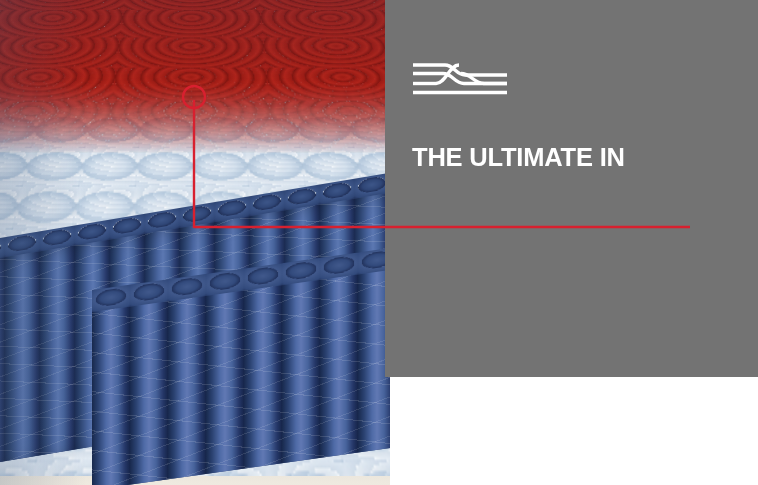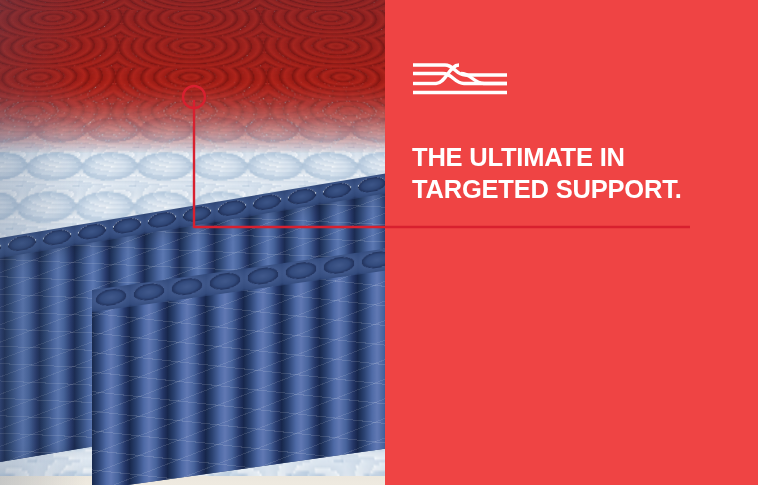--- a/index.html
+++ b/index.html
@@ -178,22 +178,22 @@
   #callout {
     position: absolute;
     left: 0; top: 0; width: 758px; height: 485px;
     pointer-events: none;
   }
 
   
   #blue-panel {
     position: absolute;
     left: 385px; top: 0;
-    width: 373px; height: 485px;
-    background: #ef4444;
+    width: 373px; height: 377px;
+    background: #737373;
   }
   #logo {
     position: absolute;
     left: 28px; top: 62px;
     width: 94px; height: 38px;
   }
   #headline {
     position: absolute;
     left: 27px; top: 142px;
     width: 330px;
@@ -247,21 +247,21 @@
           <path d="M0 11.5 H30 C39.5 11.5 41.5 21.5 51 21.5 H94"></path>
           <path d="M0 21.5 H23"></path>
           <path d="M71 21.5 H94"></path>
           <path d="M0 30.5 H94"></path>
           <path d="M23 21.5 C33 21.5 36 3 46 3"></path>
           <path d="M71 21.5 C61 21.5 58 11.5 48 11.5"></path>
         </g>
       </svg>
     </div>
 
-    <h1 id="headline"><span>THE ULTIMATE IN</span><br><span>TARGETED SUPPORT.</span></h1>
+    <h1 id="headline"><span>THE ULTIMATE IN</span><br></h1>
 
   </div>
 
   <svg id="callout" viewBox="0 0 758 485">
     <line x1="194" y1="227" x2="690" y2="227" stroke="#d8202f" stroke-width="2.4"></line>
     <line x1="194" y1="100" x2="194" y2="228" stroke="#d8202f" stroke-width="2.4"></line>
     <circle cx="194" cy="97" r="11" fill="none" stroke="#d8202f" stroke-width="2.4"></circle>
   </svg>
 
 </div>

